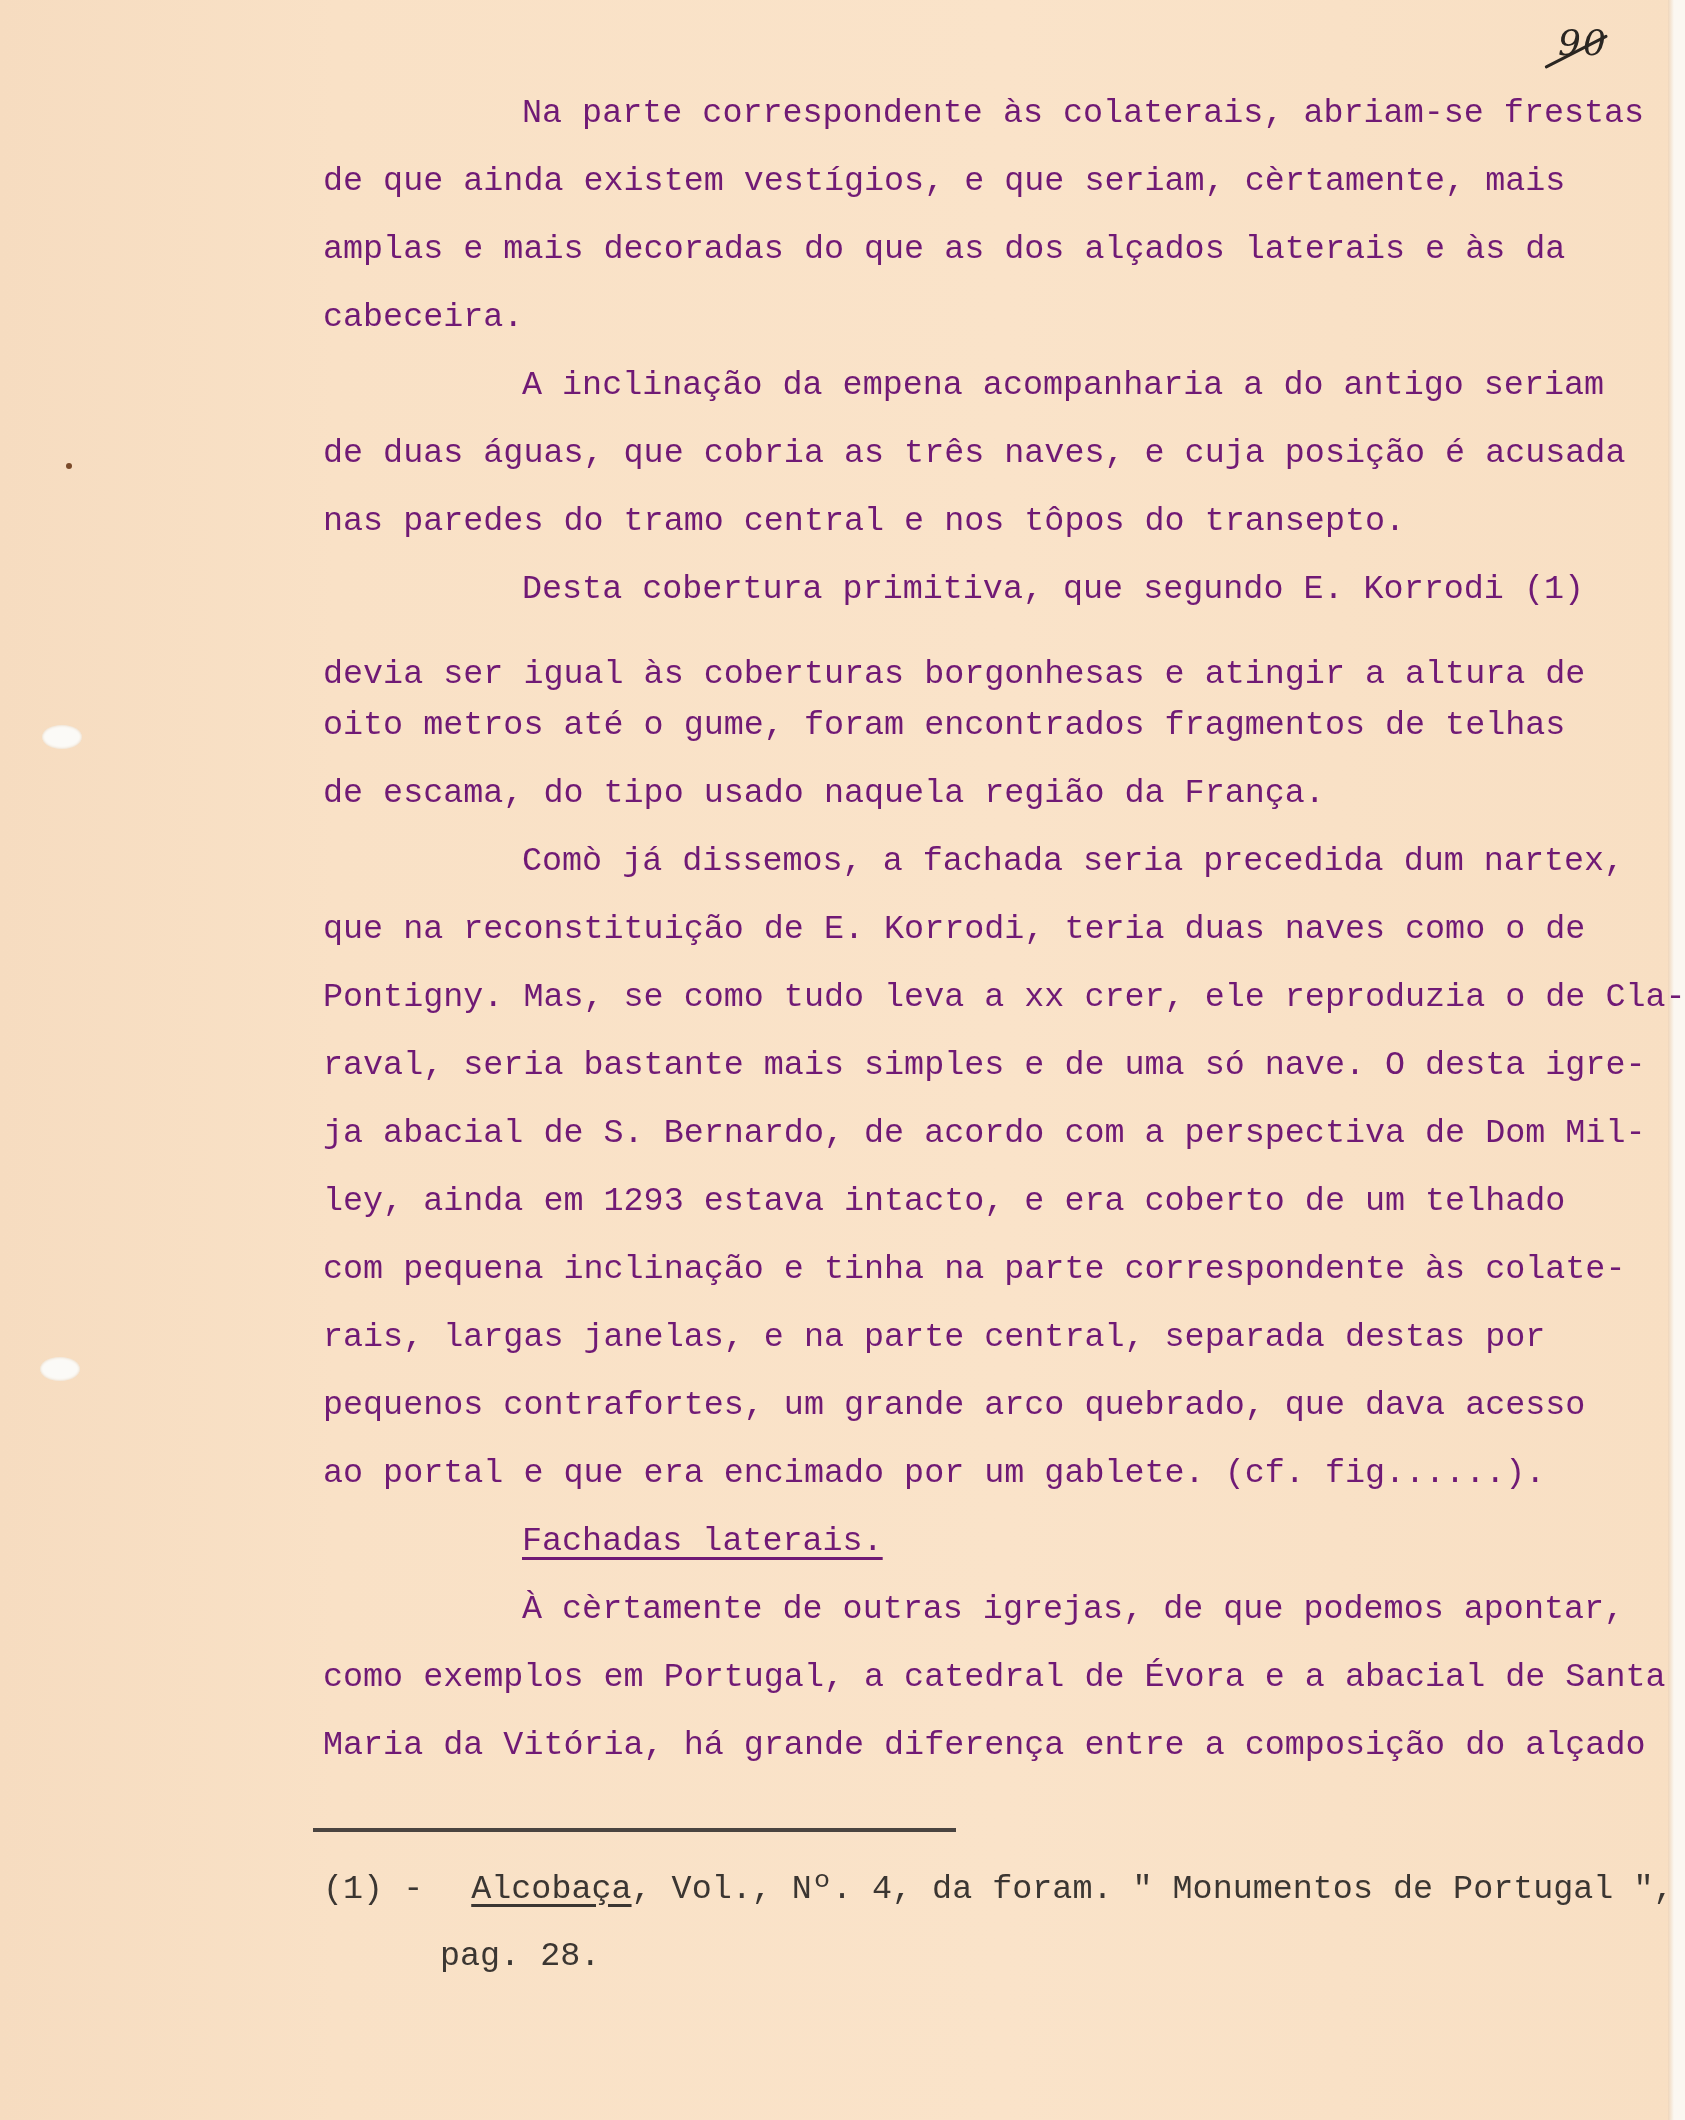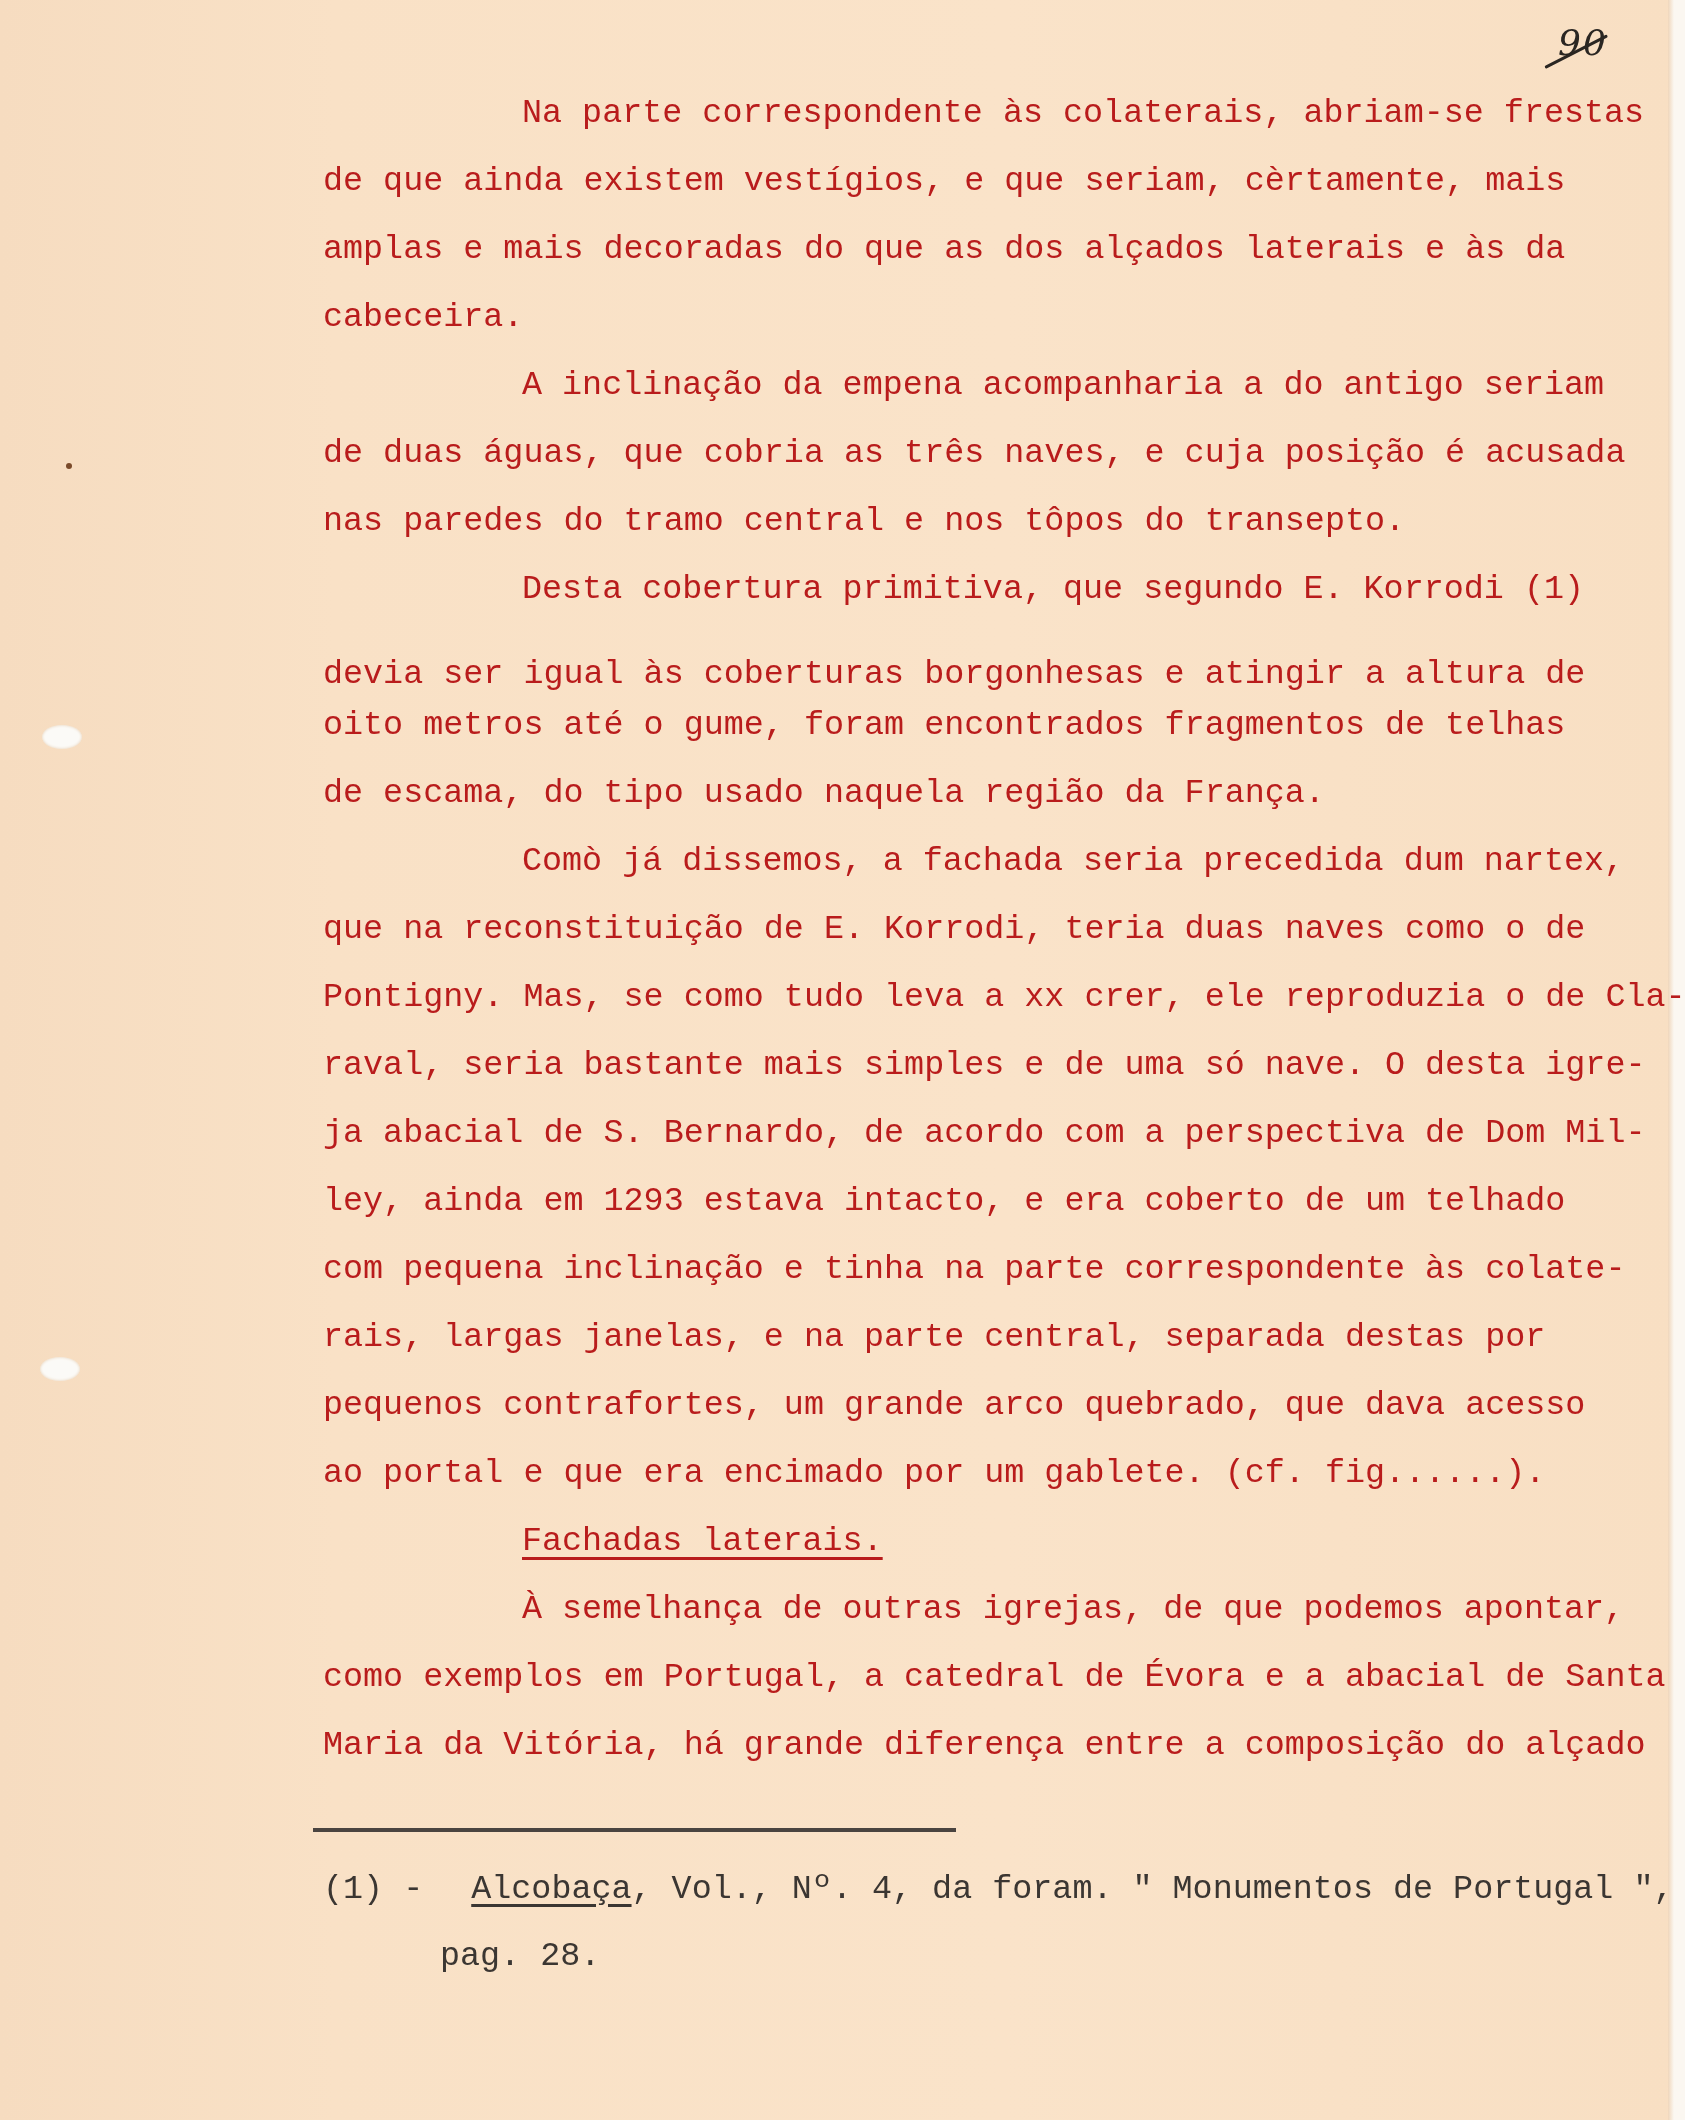--- a/index.html
+++ b/index.html
@@ -25,21 +25,21 @@
     position: absolute; left: 1558px; top: 22px;
     font-family: "DejaVu Serif", serif; font-style: italic; font-size: 36px;
     color: #2a2622; letter-spacing: 2px;
   }
   .page-number-stroke {
     position: absolute; left: 1545px; top: 66px; width: 70px; height: 3px;
     background: #2a2622; transform: rotate(-27deg); transform-origin: left center; border-radius: 2px;
   }
   .text {
     position: absolute; left: 323px; top: 0;
-    font-size: 33.4px; line-height: 68px; color: #b91c1c;
+    font-size: 33.4px; line-height: 68px; color: #701a75;
     white-space: pre;
     letter-spacing: 0;
   }
   .line { position: absolute; left: 0; height: 68px; white-space: pre; }
   .indent { padding-left: 199px; }
   .heading { text-decoration: underline; text-decoration-thickness: 3px; text-underline-offset: 7px; text-align: center; }
   .rule {
     position: absolute; left: 313px; top: 1828px; width: 643px; height: 4px; background: #4a4440;
   }
   .footnote { position: absolute; left: 323px; font-size: 33.4px; color: #3b3632; white-space: pre; }
@@ -73,21 +73,21 @@
   <div class="line" style="top:895px">que na reconstituição de E. Korrodi, teria duas naves como o de</div>
   <div class="line" style="top:963px">Pontigny. Mas, se como tudo leva a xx crer, ele reproduzia o de Cla-</div>
   <div class="line" style="top:1031px">raval, seria bastante mais simples e de uma só nave. O desta igre-</div>
   <div class="line" style="top:1099px">ja abacial de S. Bernardo, de acordo com a perspectiva de Dom Mil-</div>
   <div class="line" style="top:1167px">ley, ainda em 1293 estava intacto, e era coberto de um telhado</div>
   <div class="line" style="top:1235px">com pequena inclinação e tinha na parte correspondente às colate-</div>
   <div class="line" style="top:1303px">rais, largas janelas, e na parte central, separada destas por</div>
   <div class="line" style="top:1371px">pequenos contrafortes, um grande arco quebrado, que dava acesso</div>
   <div class="line" style="top:1439px">ao portal e que era encimado por um gablete. (cf. fig......).</div>
   <div class="line" style="top:1507px"><span class="indent"><span class="heading">Fachadas laterais.</span></span></div>
-  <div class="line" style="top:1575px"><span class="indent">À semelhança de outras igrejas, de que podemos apontar,</span></div>
+  <div class="line" style="top:1575px"><span class="indent">À cèrtamente de outras igrejas, de que podemos apontar,</span></div>
   <div class="line" style="top:1643px">como exemplos em Portugal, a catedral de Évora e a abacial de Santa</div>
   <div class="line" style="top:1711px">Maria da Vitória, há grande diferença entre a composição do alçado</div>
 </div>
 
 <div class="rule"></div>
 
 <div class="footnote" style="top:1870px"><span>(1) - </span><span class="u">Alcobaça</span><span>, Vol., Nº. 4, da foram. " Monumentos de Portugal ",</span></div>
 <div class="footnote" style="top:1937px; left:440px;">pag. 28.</div>
 
 </body></html>

